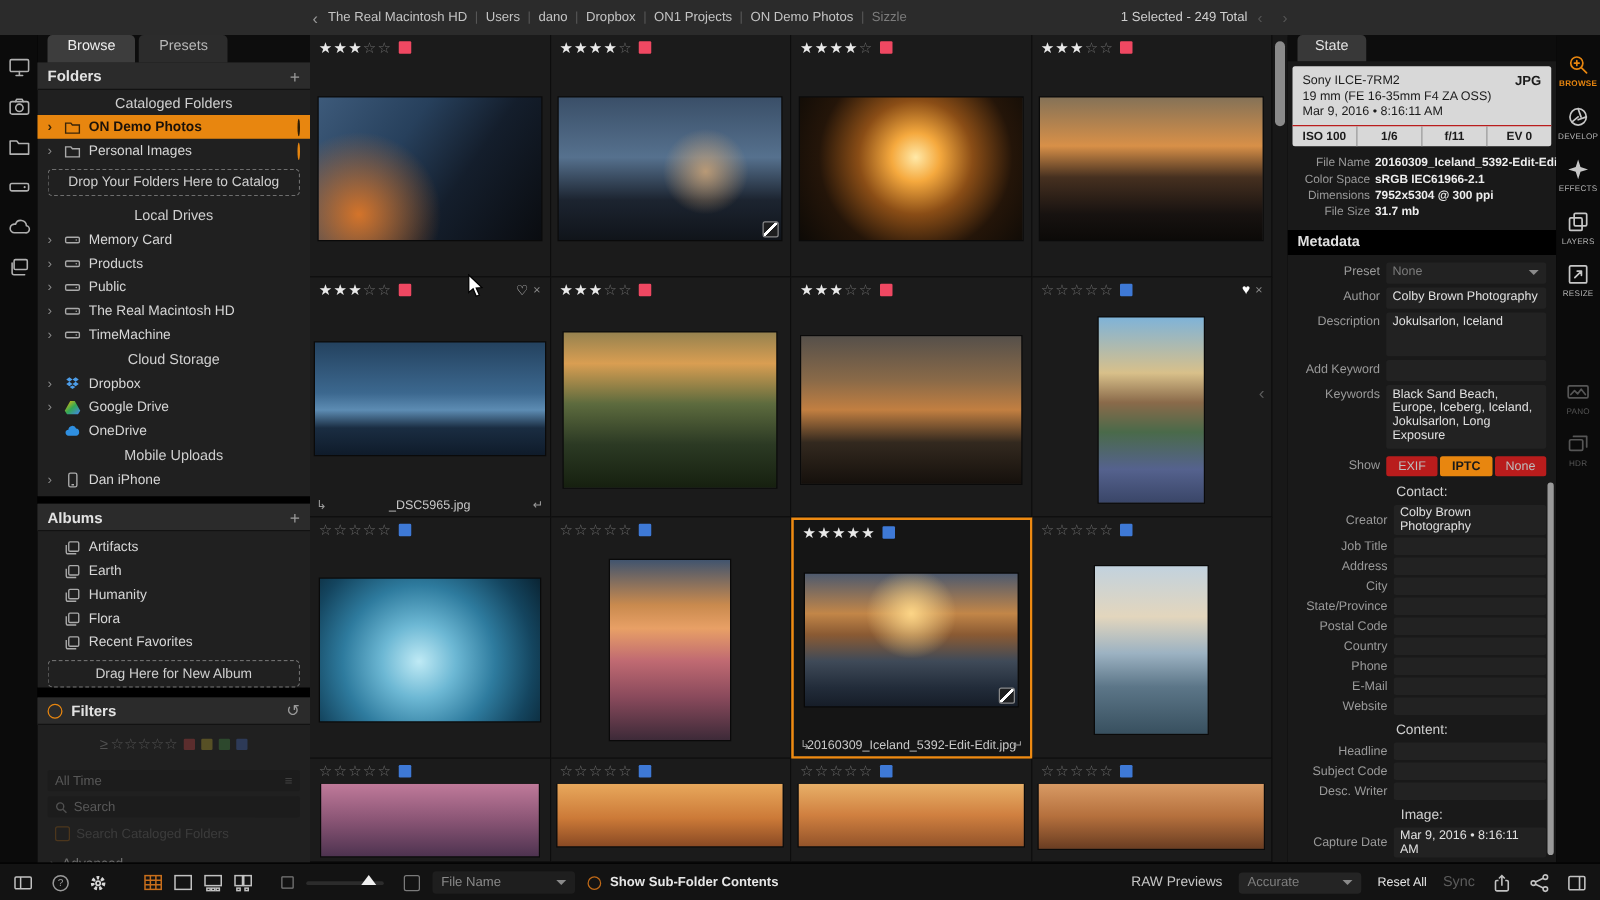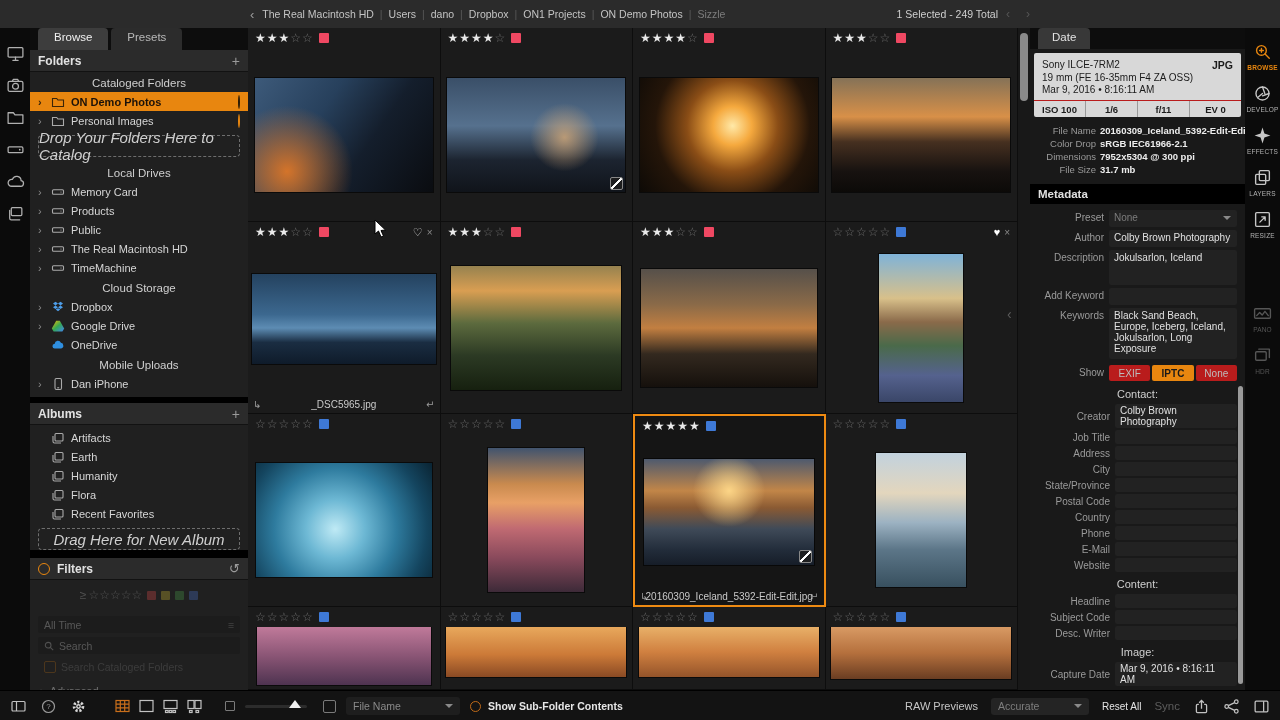--- a/index.html
+++ b/index.html
@@ -31,21 +31,21 @@
   .subhead{text-align:center;color:#cfcfcf;font-size:11.5px;padding:5px 0 3px;}
   .srow{height:19px;display:flex;align-items:center;padding:0 8px;gap:6px;color:#d6d6d6;}
   .srow .chev{color:#8a8a8a;font-size:11px;width:7px;}
   .srow .chev.empty{visibility:hidden;}
   .srow .ric{margin-left:auto;}
   .srow.sel{background:#e8860f;color:#1c1209;font-weight:bold;}
   .srow.sel .chev{color:#3a2508;}
   .rowicon{width:14px;height:14px;color:#aaa;flex:none;}
   .srow.sel .rowicon{color:#3a2508;}
   .dropbox-dash{margin:5px 8px;border:1px dashed #6e6e6e;border-radius:4px;height:20px;display:flex;
-    align-items:center;justify-content:center;color:#cfcfcf;font-size:15px;font-style:italic;}
+    align-items:center;justify-content:center;color:#cfcfcf;font-size:11px;}
   .circle-badge{width:11px;height:11px;border:1.5px solid #2c1c06;border-radius:50%;}
   .pie-badge{width:11px;height:11px;border:1.5px solid #e8860f;border-radius:50%;
     background:conic-gradient(#e8860f 0 300deg,transparent 300deg 360deg);}
   
   #filters-body{opacity:1;padding-bottom:6px;}
   .f-dim{opacity:.45;}
   .f-dimmer{opacity:.22;}
   #f-stars{display:flex;align-items:center;justify-content:center;gap:2px;color:#8a8a8a;
     font-size:12px;padding:8px 0 10px;}
   #f-stars .csq{width:9px;height:9px;border-radius:1px;margin-left:3px;}
@@ -679,21 +679,21 @@
     <div class="thumbbar"></div>
   </div>
 <div id="panelchev" class="abs">‹</div>
 
 <svg class="abs" style="left:372px;top:219px;z-index:50;" width="16" height="20" viewBox="0 0 16 20">
   <path d="M3 1 L3 15 L6.5 12 L9 18 L11.5 17 L9 11.5 L13.5 11 Z" fill="#fff" stroke="#000" stroke-width="1"></path>
 </svg>
 
 <div id="rightpanel" class="abs">
   <div id="info-tabrow">
-    <div id="info-tab">Date</div>
+    <div id="info-tab">State</div>
   </div>
   <div id="camerabox">
     <div class="crow">
         <span>Sony ILCE-7RM2</span>
       <span class="jpg">JPG</span>
       </div>
     <div class="crow">19 mm (FE 16-35mm F4 ZA OSS)</div>
     <div class="crow">Mar 9, 2016 • 8:16:11 AM</div>
     <div id="expo">
         <span class="ec">ISO 100</span>
@@ -701,21 +701,21 @@
         <span class="ec">f/11</span>
         <span class="ec">EV 0</span>
       </div>
   </div>
   <div id="filedetails">
       <div class="drow">
         <span class="dl">File Name</span>
         <span class="dv">20160309_Iceland_5392-Edit-Edit.jpg</span>
       </div>
       <div class="drow">
-        <span class="dl">Color Drop</span>
+        <span class="dl">Color Space</span>
         <span class="dv">sRGB IEC61966-2.1</span>
       </div>
       <div class="drow">
         <span class="dl">Dimensions</span>
         <span class="dv">7952x5304 @ 300 ppi</span>
       </div>
       <div class="drow">
         <span class="dl">File Size</span>
         <span class="dv">31.7 mb</span>
       </div>

